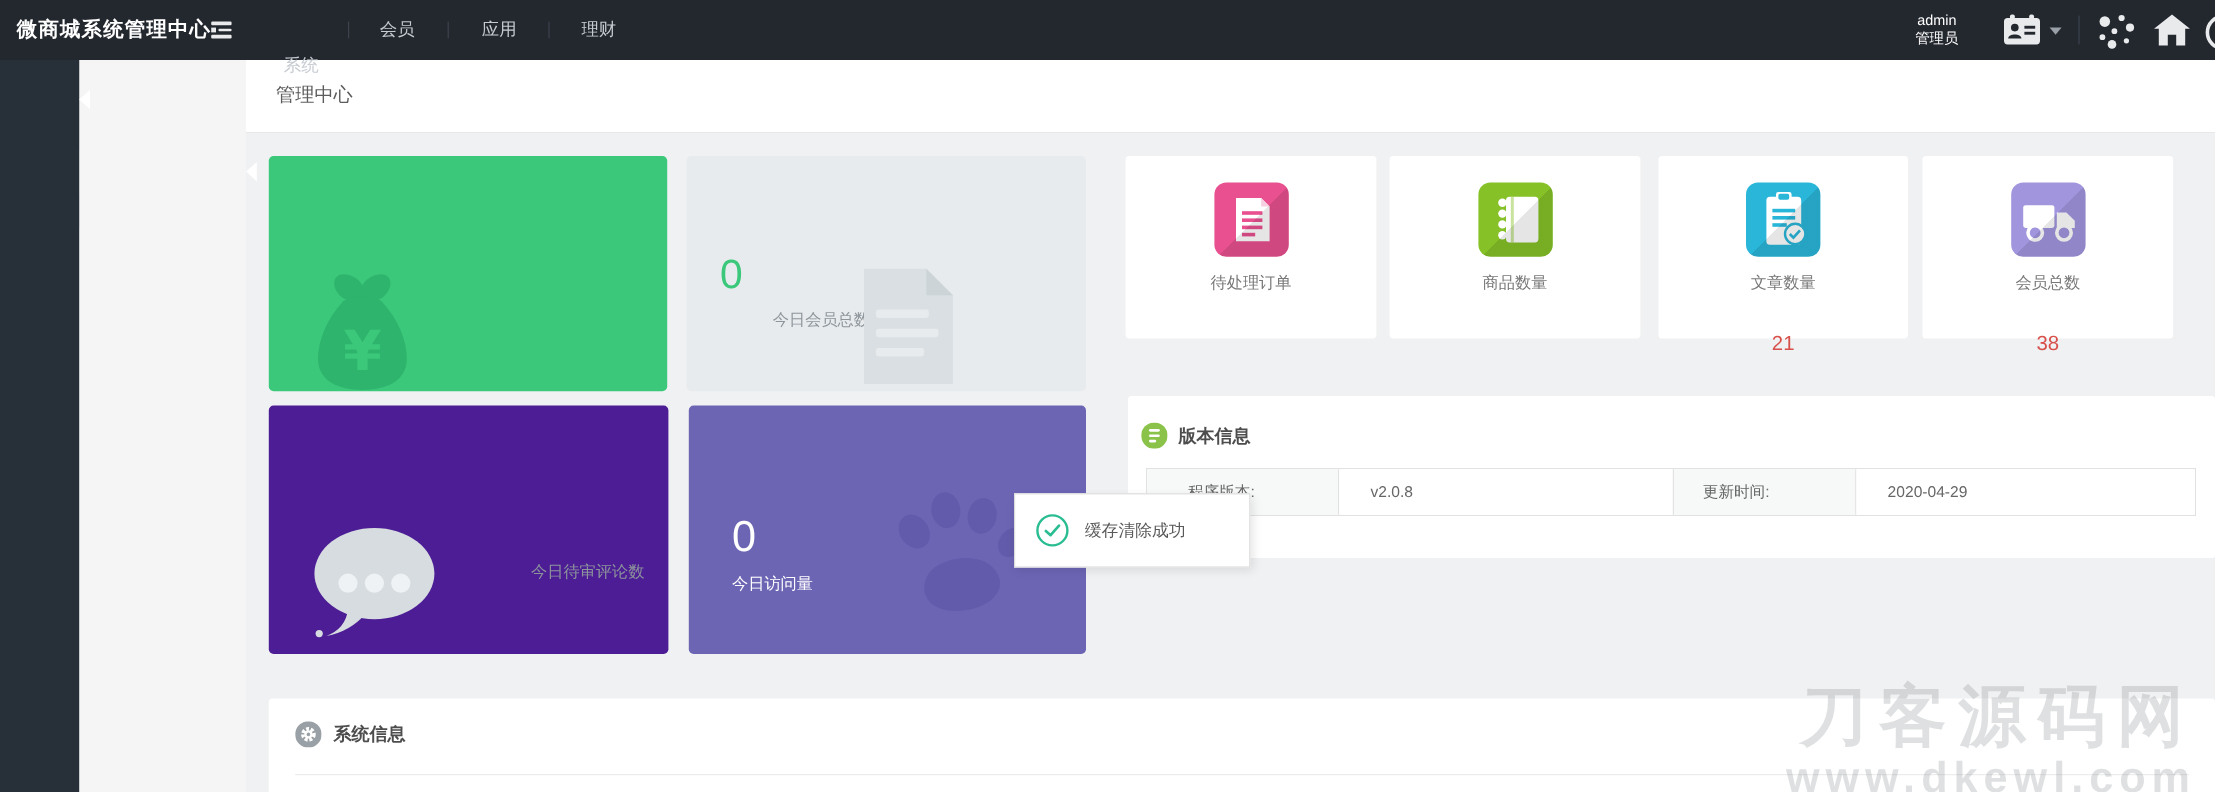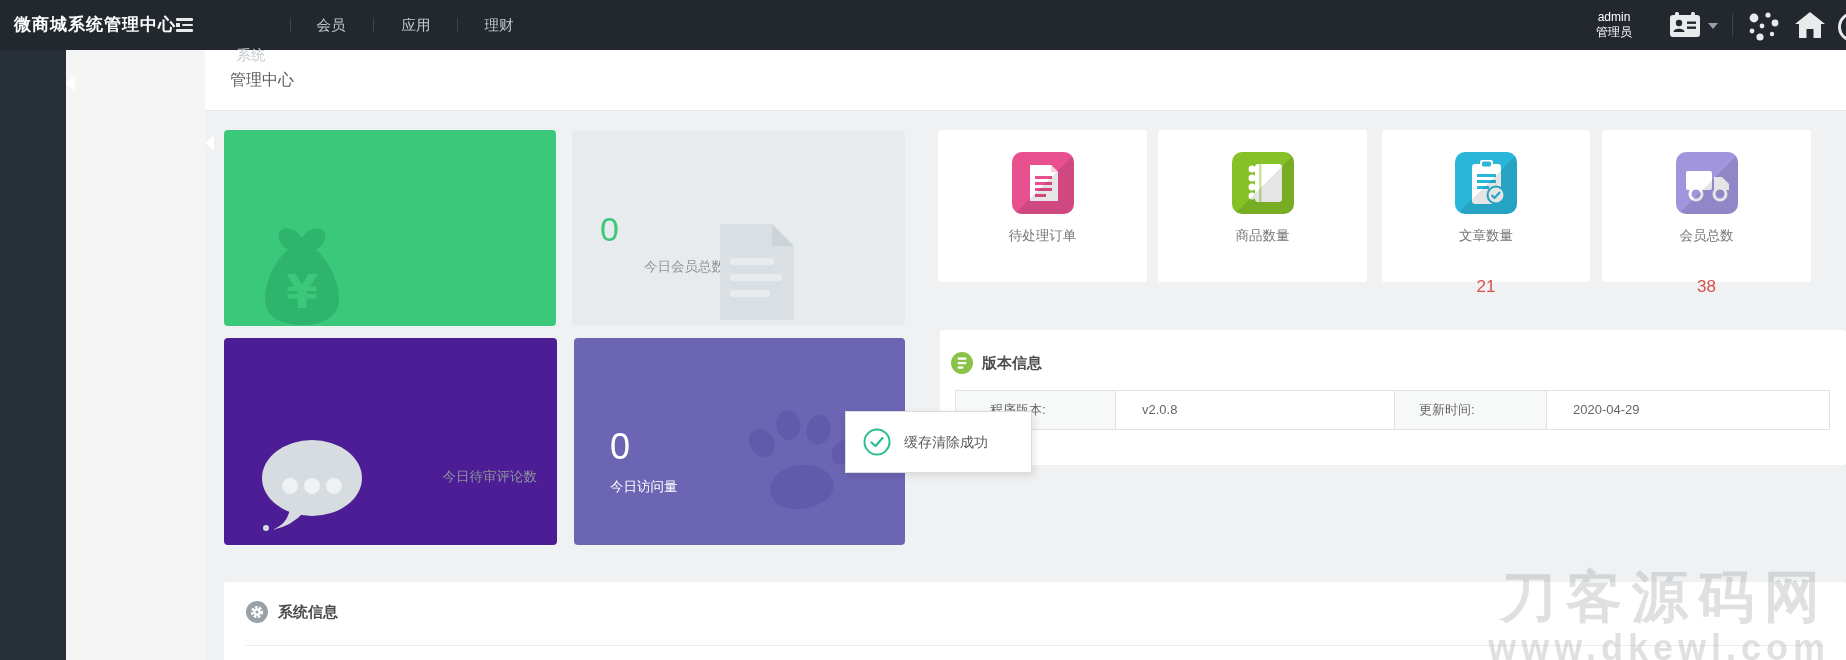--- a/index.html
+++ b/index.html
@@ -81,21 +81,21 @@
   .vpanel{left:940px;top:330px;width:906px;height:135px;background:#fff;border-radius:3px;}
   .vp-icon{left:951px;top:352px;}
   .vp-title{left:982px;top:354px;font-size:15px;font-weight:bold;color:#4d4d4d;}
   .vtable{left:955px;top:390px;width:875px;height:40px;border:1px solid #e2e2e2;box-sizing:border-box;}
   .vcell{position:absolute;top:0;height:38px;line-height:38px;font-size:13px;color:#666;box-sizing:border-box;border-right:1px solid #e2e2e2;overflow:hidden;white-space:nowrap;}
   .vlab{background:#f7f8f8;padding-left:34px;}
   .vval{background:#fff;padding-left:26px;}
   .vc0{left:0;width:160px;} .vc1{left:160px;width:279px;} .vc2{left:439px;width:152px;padding-left:24px;} .vc3{left:591px;width:282px;border-right:none;}
 
   
-  .toast{left:845px;top:411px;width:185px;height:60px;background:#fff;border:1px solid #dcdcdc;box-shadow:2px 3px 8px rgba(0,0,0,0.10);z-index:30;}
+  .toast{left:845px;top:411px;width:185px;height:60px;background:#fff;border:1px solid #dcdcdc;box-shadow:2px 3px 8px rgba(0,0,0,0.10);z-index:30;padding-left:10px;}
   .toast svg{position:absolute;left:17px;top:16px;}
   .toast .msg{position:absolute;left:58px;top:0;height:60px;line-height:60px;font-size:14px;color:#595959;}
 
   
   .spanel{left:224px;top:582px;width:1622px;height:120px;background:#fff;border-radius:3px 3px 0 0;}
   .sp-icon{left:246px;top:601px;}
   .sp-title{left:278px;top:603px;font-size:15px;font-weight:bold;color:#4d4d4d;}
   .sp-div{left:246px;top:645px;width:1578px;height:1px;background:#ececec;}
 
   

